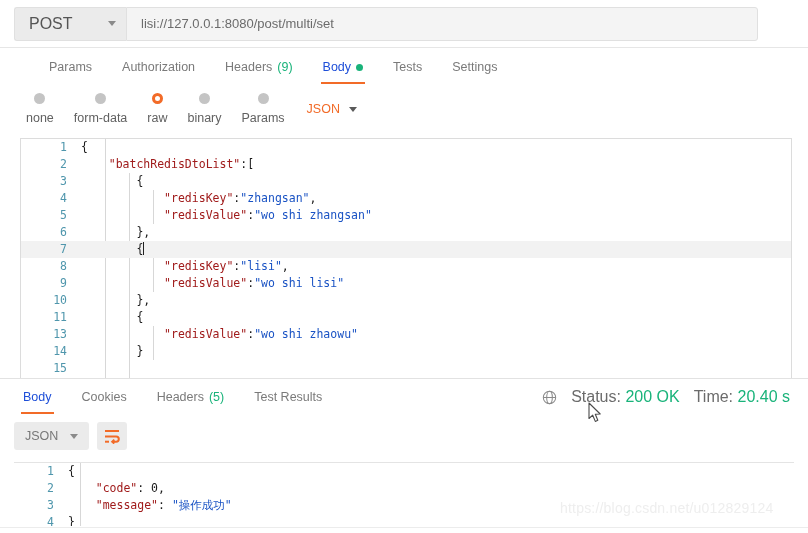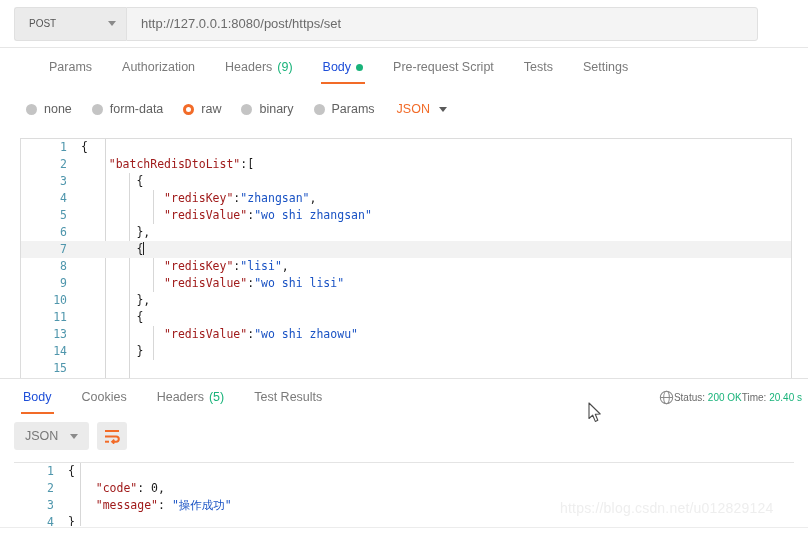--- a/index.html
+++ b/index.html
@@ -17,21 +17,21 @@
     border-bottom: 1px solid #e6e6e6;
     display: flex; align-items: center;
   }
   .method-select {
     margin-left: 14px;
     width: 112px; height: 34px;
     background: #ebebeb; border: 1px solid #e0e0e0; border-right: none;
     border-radius: 3px 0 0 3px;
     display: flex; align-items: center; justify-content: space-between;
     padding: 0 10px 0 14px;
-    font-size: 10px; color: #555;
+    font-size: 16px; color: #555;
     cursor: pointer;
   }
   .caret-down {
     width: 0; height: 0;
     border-left: 4px solid transparent; border-right: 4px solid transparent;
     border-top: 5px solid #8a8a8a;
   }
   .url-input {
     width: 632px; height: 34px;
     background: #f4f4f4; border: 1px solid #e0e0e0;
@@ -65,20 +65,21 @@
 
   
   .bodytype-row {
     position: absolute; left: 0; top: 94px; width: 808px; height: 30px;
     display: flex; align-items: center; padding-left: 26px; gap: 0;
   }
   .radio-item {
     display: flex; align-items: center; gap: 7px;
     margin-right: 20px; font-size: 12.5px; color: #616161; cursor: pointer;
     white-space: nowrap;
+    flex-direction: column;
   }
   .radio-dot {
     width: 11px; height: 11px; border-radius: 50%;
     background: #c4c4c4; flex: none;
   }
   .radio-dot.on {
     background: #ffffff; border: 3px solid #f26b28;
   }
   .json-drop {
     display: flex; align-items: center; gap: 9px;
@@ -120,23 +121,23 @@
     position: absolute; left: 0; top: 378px; width: 808px; height: 1px;
     background: #e2e2e2;
   }
 
   
   .res-tabs {
     position: absolute; left: 0; top: 381px; width: 808px; height: 32px;
     display: flex; align-items: center; padding-left: 8px;
   }
   .res-meta {
-    position: absolute; right: 4px; top: 381px; height: 32px;
-    display: flex; align-items: center; 
-    padding-right: 2px; font-size: 10px; color: #6b6b6b; white-space: nowrap;
+    position: absolute; right: 16px; top: 381px; height: 32px;
+    display: flex; align-items: center; gap: 14px;
+    padding-right: 2px; font-size: 16px; color: #6b6b6b; white-space: nowrap;
   }
   .globe { width: 15px; height: 15px; display: block; }
   .ok { color: #19b37a; }
 
   
   .res-toolbar {
     position: absolute; left: 14px; top: 422px;
     display: flex; align-items: center; gap: 8px;
   }
   .seg {
@@ -184,41 +185,38 @@
 <body>
 
 <div class="app">
 
   <div class="urlbar">
     <div class="method-select">
       <span>POST</span>
       <span class="caret-down"></span>
     </div>
     <div class="url-input">
-      <span>http://127.0.0.1:8080/post/https/set</span>
+      <span>lisi://127.0.0.1:8080/post/multi/set</span>
     </div>
   </div>
 
   <div class="req-tabs">
     <div class="tab">
       <span>Params</span>
     </div>
     <div class="tab">
       <span>Authorization</span>
     </div>
     <div class="tab">
       <span>Headers</span>
       <span class="count">(9)</span>
     </div>
     <div class="tab active">
       <span>Body</span>
       <span class="dot-green"></span>
-    </div>
-    <div class="tab">
-      <span>Pre-request Script</span>
     </div>
     <div class="tab">
       <span>Tests</span>
     </div>
     <div class="tab">
       <span>Settings</span>
     </div>
   </div>
 
   <div class="bodytype-row">

